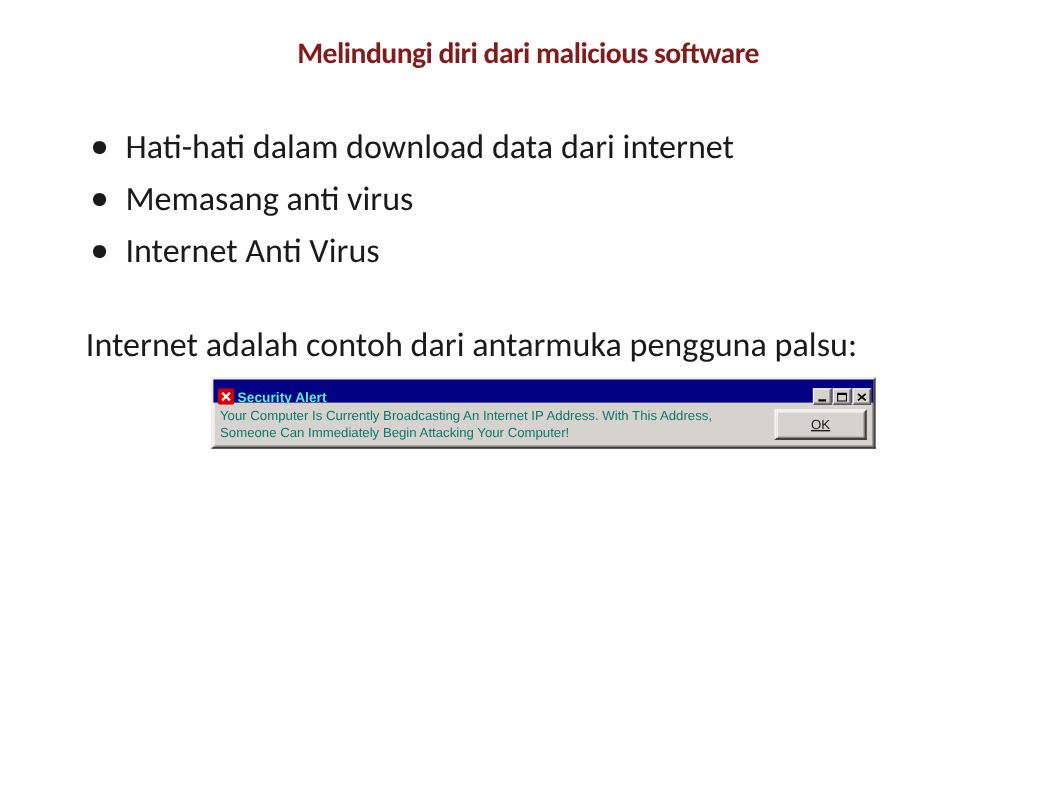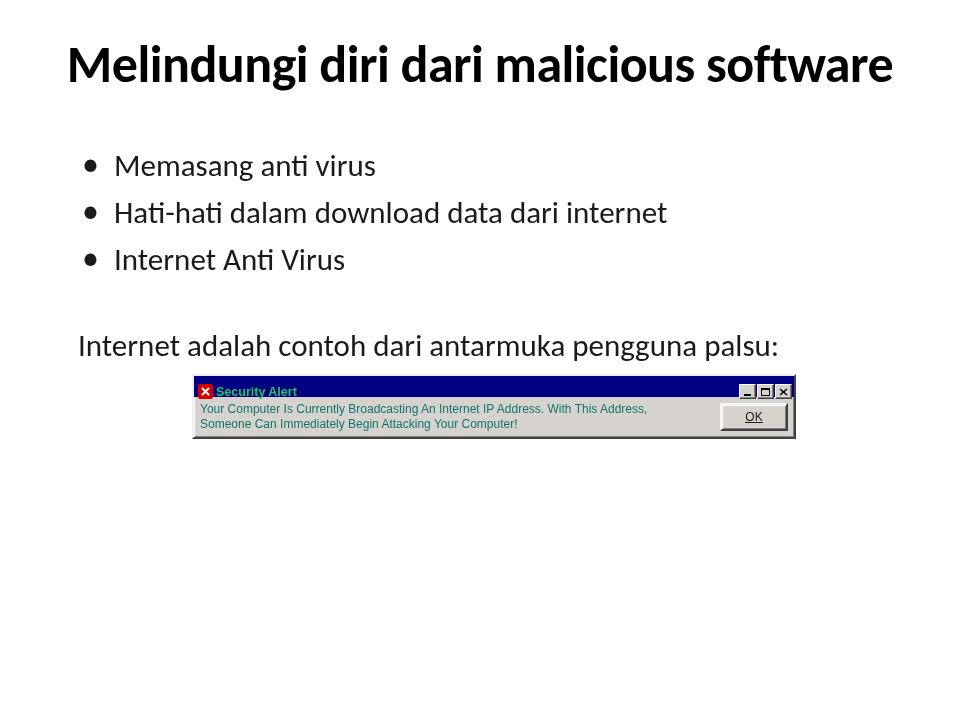--- a/index.html
+++ b/index.html
@@ -8,22 +8,22 @@
       height: 720px;
       background: #fff;
       font-family: Calibri, "Segoe UI", Arial, sans-serif;
       overflow: hidden;
       position: relative;
     }
     .slide {
       padding: 30px 50px 0 50px;
     }
     .title {
-      color: #000000;
-      font-size: 52px;
+      color: #7f1d1d;
+      font-size: 27px;
       font-weight: 700;
       text-align: center;
       margin-top: 2px;
       margin-bottom: 48px;
       letter-spacing: -0.5px;
     }
     .content {
       padding-left: 28px;
       color: #1a1a1a;
       font-size: 31px;
@@ -64,21 +64,21 @@
       border-top: 2px solid #f0f0f0;
       border-left: 2px solid #f0f0f0;
       border-right: 2px solid #404040;
       border-bottom: 2px solid #404040;
       background: #d6d3ce;
       box-shadow: inset 1px 1px 0 #fff, inset -1px -1px 0 #808080;
     }
     .titlebar {
       background: linear-gradient(90deg, #000080 0%, #000080 60%, #1084d0 100%);
       background: #000083;
-      color: #22c55e;
+      color: #5eead4;
       height: 21px;
       display: flex;
       align-items: center;
       padding: 11px 2px 0 3px;
     }
     .titlebar-icon {
       width: 16px; height: 16px;
       display: flex; align-items: center; justify-content: center;
       margin-right: 3px;
     }
@@ -115,21 +115,21 @@
       padding: 5px 6px 5px 6px;
     }
     .dialog-msg {
       flex: 1;
       font-size: 12px;
       line-height: 1.25;
       color: #0f766e;
       padding-right: 24px;
     }
     .ok-btn {
-      width: 68px;
+      width: 84px;
       height: 28px;
       background: #d6d3ce;
       border-top: 2px solid #f4f4f4;
       border-left: 2px solid #f4f4f4;
       border-right: 2px solid #404040;
       border-bottom: 2px solid #404040;
       box-shadow: inset 1px 1px 0 #fff, inset -1px -1px 0 #808080;
       display: flex; align-items: center; justify-content: center;
       font-family: "MS Sans Serif", Tahoma, sans-serif;
       font-size: 12px;
@@ -139,22 +139,22 @@
     .ok-underline { text-decoration: underline; }
   </style>
 </head>
 <body>
 
 <div class="slide">
   <h1 class="title">Melindungi diri dari malicious software</h1>
 
   <div class="content">
     <ul class="bullets">
+      <li>Hati-hati dalam download data dari internet</li>
       <li>Memasang anti virus</li>
-      <li>Hati-hati dalam download data dari internet</li>
       <li>Internet Anti Virus</li>
     </ul>
 
     <p class="followup">Internet adalah contoh dari antarmuka pengguna palsu:</p>
 
     <div class="dialog-wrap">
       <div class="win-dialog">
         <div class="titlebar">
           <span class="titlebar-icon">
             <svg width="15" height="15" viewBox="0 0 15 15">

